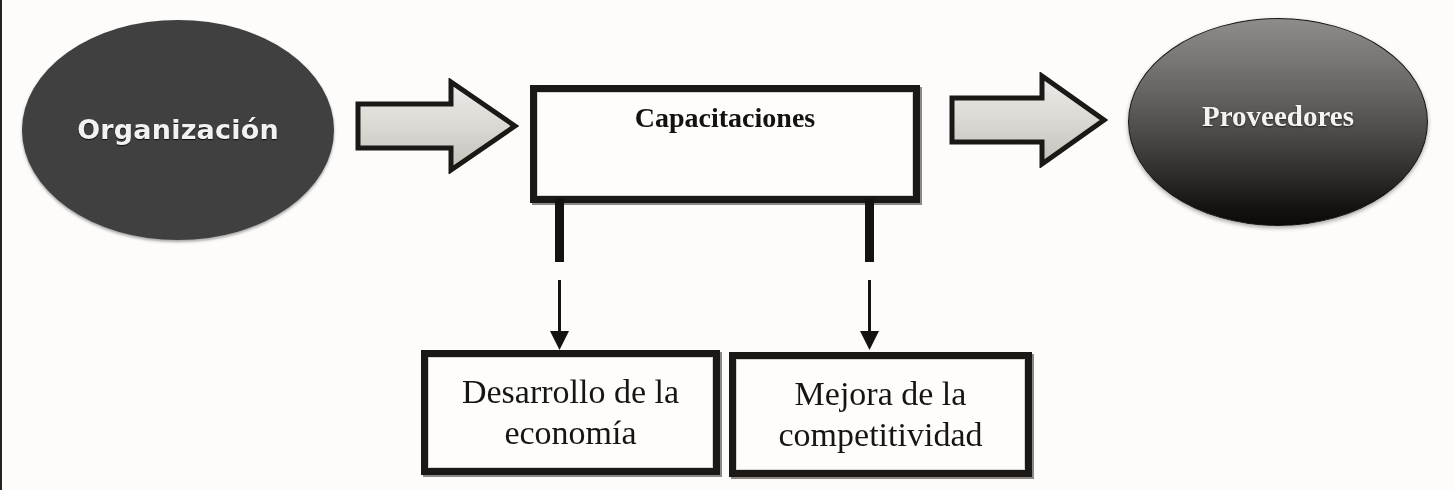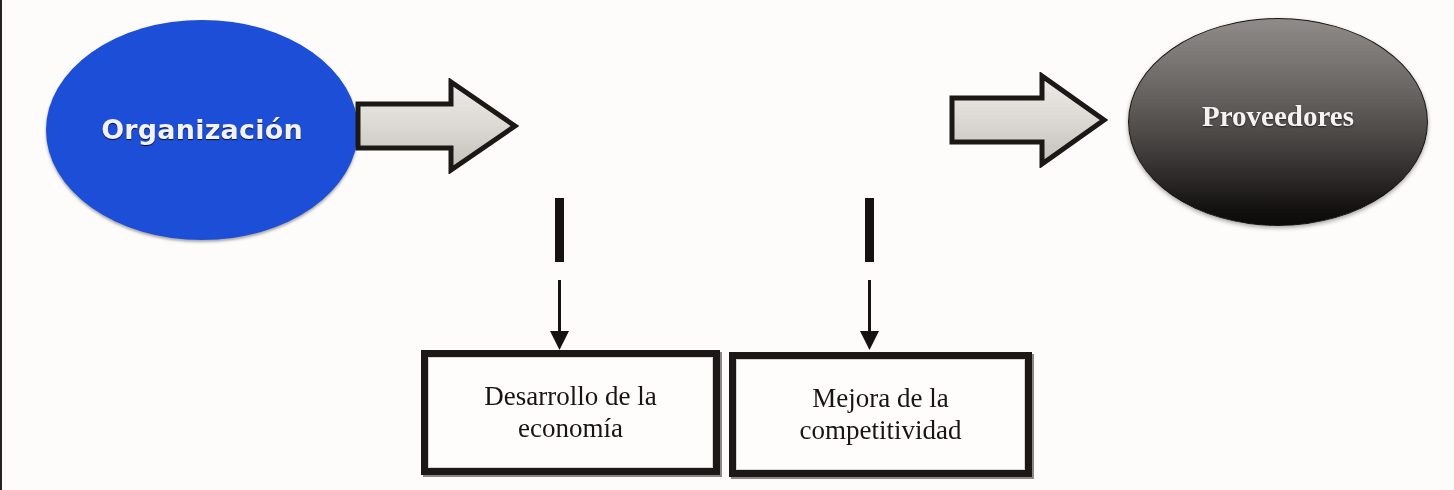--- a/index.html
+++ b/index.html
@@ -20,25 +20,25 @@
 
   
   .node-ellipse {
     position: absolute;
     border-radius: 50%;
     display: flex;
     align-items: center;
     justify-content: center;
   }
   #org-ellipse {
-    left: 44px;
+    left: 20px;
     top: 20px;
     width: 312px;
     height: 220px;
-    background: #1d4ed8;
+    background: #404040;
     box-shadow: 0 2px 3px rgba(0,0,0,0.35);
     text-align: right;
   }
   #org-label {
     font-family: "DejaVu Sans", "Liberation Sans", sans-serif;
     font-weight: bold;
     font-size: 27px;
     color: #f2f2f2;
     letter-spacing: 0.2px;
     text-shadow: 0 1px 1px rgba(0,0,0,0.8);
@@ -112,21 +112,21 @@
     left: 727px;
     top: 352px;
     width: 303px;
     height: 125px;
   }
   #box-economia .inner,
   #box-competitividad .inner { align-items: center; }
   .outcome-label {
     font-family: "Liberation Serif", serif;
     font-weight: normal;
-    font-size: 27px;
+    font-size: 34px;
     line-height: 1.18;
     color: #171412;
     text-align: center;
     padding: 0 6px;
     white-space: pre-line;
   }
 
   
   .block-arrow { position: absolute; }
   #arrow-org-cap { left: 352px; top: 78px; width: 165px; height: 96px; }
@@ -152,20 +152,25 @@
         <linearGradient id="agrad1" x1="0" y1="0" x2="0" y2="1">
           <stop offset="0%" stop-color="#ecebe8"></stop>
           <stop offset="45%" stop-color="#dedbd6"></stop>
           <stop offset="100%" stop-color="#c4c1bb"></stop>
         </linearGradient>
       </defs>
       <polygon points="4,26 97,26 97,4 161,48 97,92 97,70 4,70" fill="url(#agrad1)" stroke="#1b1816" stroke-width="5" stroke-linejoin="miter"></polygon>
     </svg>
   </div>
 
+  <div class="node-box" id="cap-box">
+    <div class="inner">
+      <span id="cap-label">Capacitaciones</span>
+    </div>
+  </div>
 
   <div class="block-arrow" id="arrow-cap-prov">
     <svg width="160" height="96" viewBox="0 0 160 96" xmlns="http://www.w3.org/2000/svg">
       <defs>
         <linearGradient id="agrad2" x1="0" y1="0" x2="0" y2="1">
           <stop offset="0%" stop-color="#ecebe8"></stop>
           <stop offset="45%" stop-color="#dedbd6"></stop>
           <stop offset="100%" stop-color="#c4c1bb"></stop>
         </linearGradient>
       </defs>

